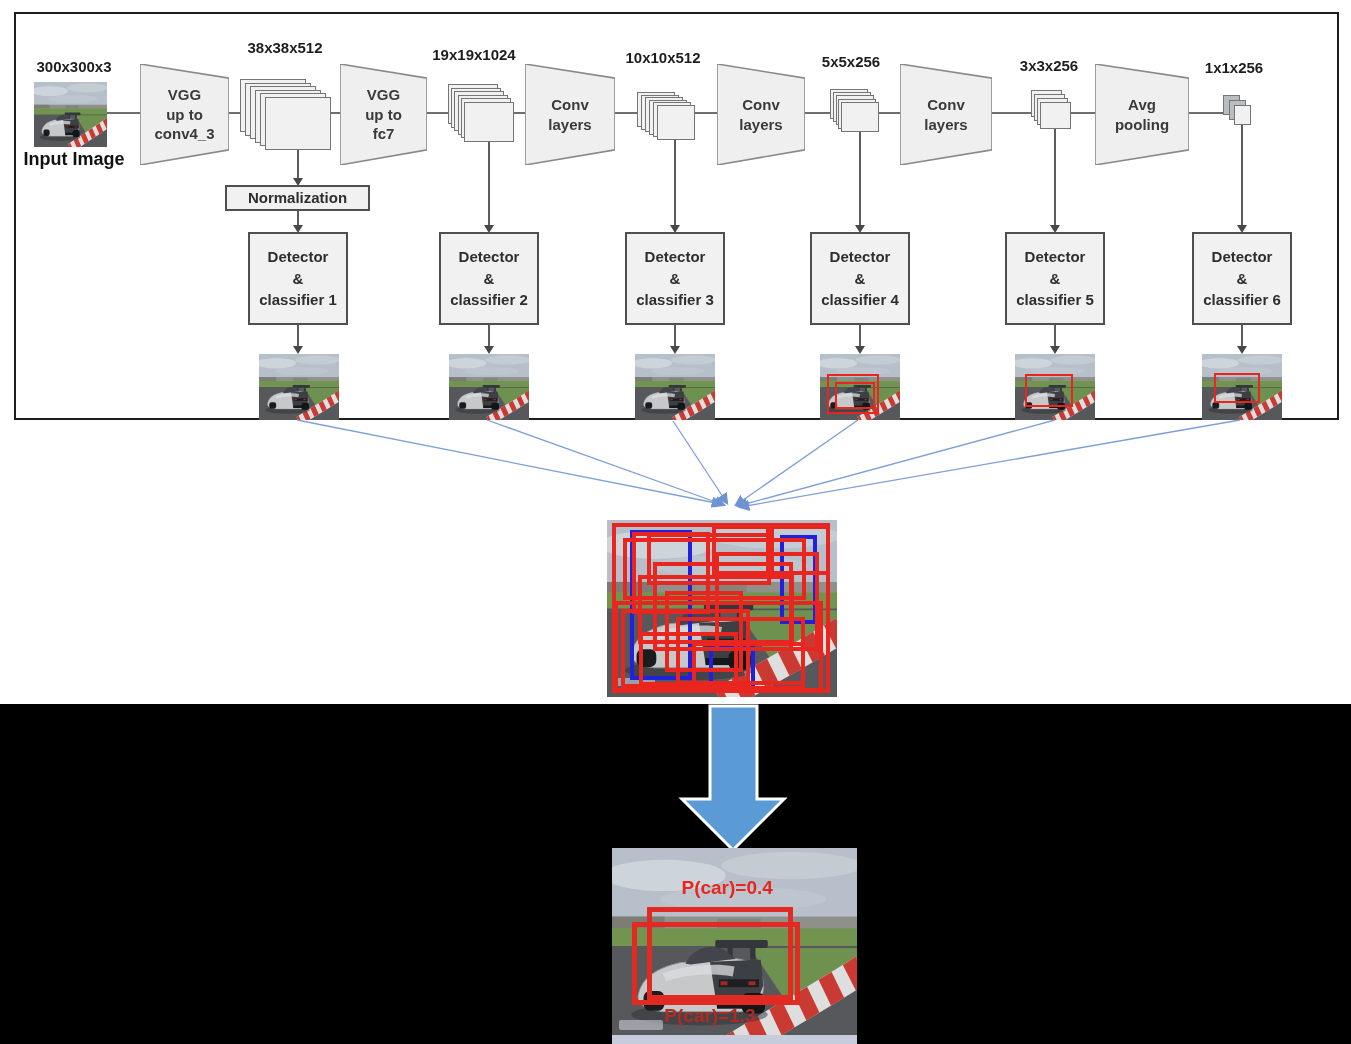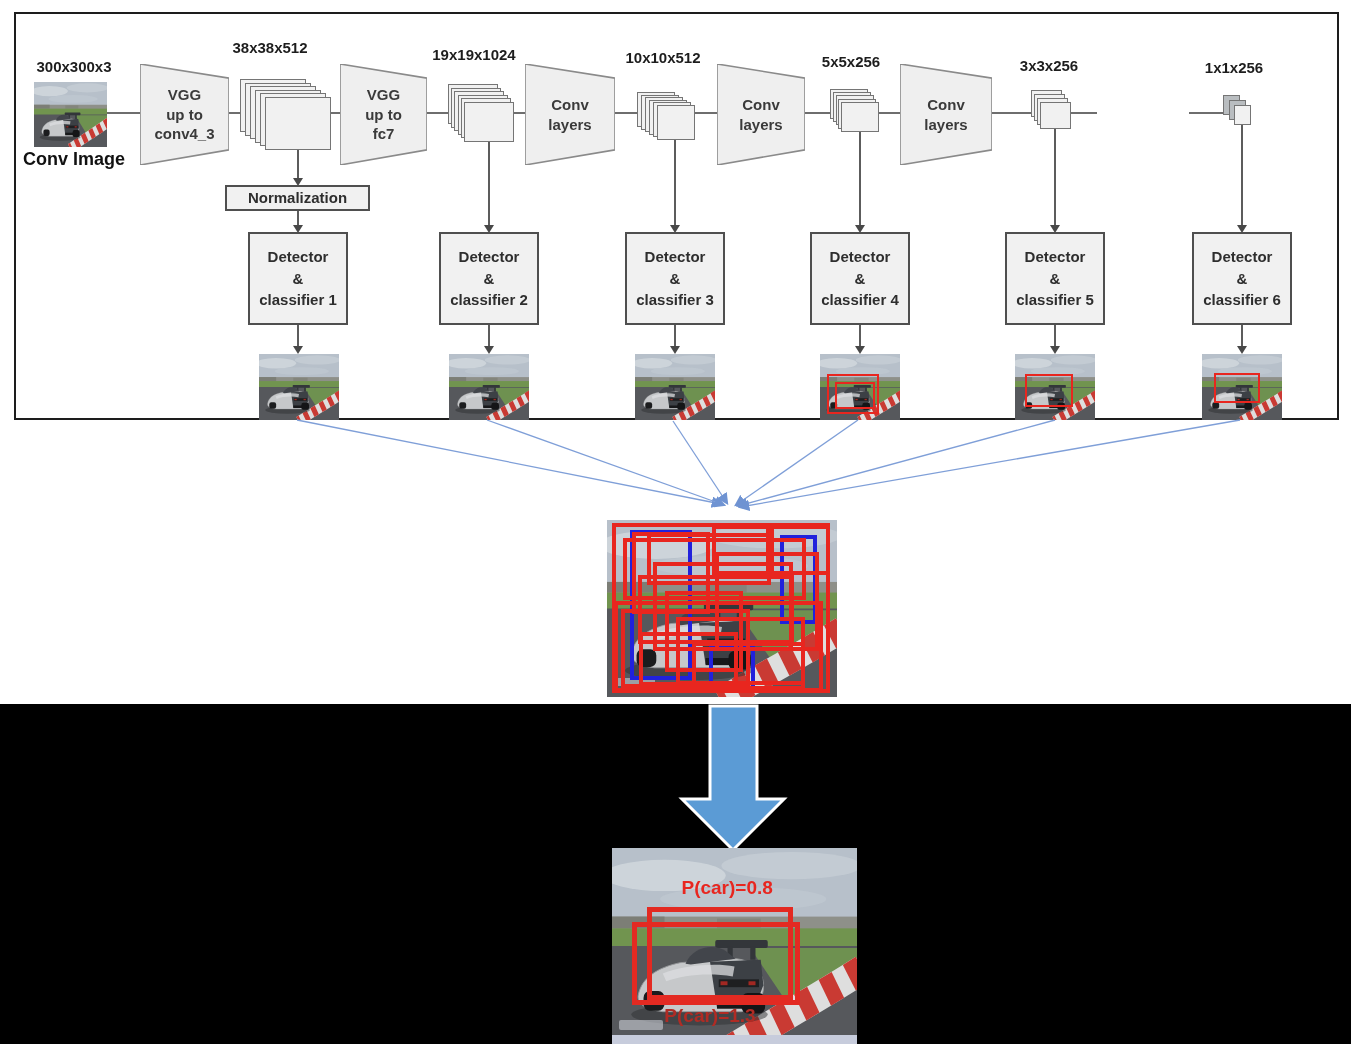--- a/index.html
+++ b/index.html
@@ -129,21 +129,21 @@
   <div class="ah" style="left:1034px;top:332px;"></div>
   <div class="vl" style="left:1225px;top:311px;height:22px;"></div>
   <div class="ah" style="left:1221px;top:332px;"></div>
 
   <div class="dim" style="left:58px;top:44px;">300x300x3</div>
   <div class="photo" style="left:18px;top:68px;width:73px;height:65px;">
     <svg class="scene" viewBox="0 0 280 200" preserveAspectRatio="none">
         <use href="#car-scene"></use>
       </svg>
   </div>
-  <div class="caption" style="left:58px;top:135px;">Conv Image</div>
+  <div class="caption" style="left:58px;top:135px;">Input Image</div>
 
   <div class="trap" style="left:124px;top:50px;width:89px;height:101px;">
     <svg viewBox="0 0 100 100" preserveAspectRatio="none">
         <polygon points="0,0 100,14 100,85 0,100" fill="#efefef" stroke="#8a8a8a" stroke-width="1.6" vector-effect="non-scaling-stroke"></polygon>
       </svg>
     <div class="tlabel pre">VGG
 up to
 conv4_3</div>
   </div>
   <div class="trap" style="left:324px;top:50px;width:87px;height:101px;">
@@ -168,22 +168,29 @@
     <div class="tlabel pre">Conv
 layers</div>
   </div>
   <div class="trap" style="left:884px;top:50px;width:92px;height:101px;">
     <svg viewBox="0 0 100 100" preserveAspectRatio="none">
         <polygon points="0,0 100,14 100,85 0,100" fill="#efefef" stroke="#8a8a8a" stroke-width="1.6" vector-effect="non-scaling-stroke"></polygon>
       </svg>
     <div class="tlabel pre">Conv
 layers</div>
   </div>
-
-  <div class="dim" style="left:254px;top:25px;">38x38x512</div>
+  <div class="trap" style="left:1079px;top:50px;width:94px;height:101px;">
+    <svg viewBox="0 0 100 100" preserveAspectRatio="none">
+        <polygon points="0,0 100,14 100,85 0,100" fill="#efefef" stroke="#8a8a8a" stroke-width="1.6" vector-effect="non-scaling-stroke"></polygon>
+      </svg>
+    <div class="tlabel pre">Avg
+pooling</div>
+  </div>
+
+  <div class="dim" style="left:269px;top:25px;">38x38x512</div>
   <div class="stack" style="left: 224px; top: 65px; width: 91px; height: 71px;">
       <div class="sheet" style="left: 0px; top: 0px; width: 66px; height: 53px;"></div>
       <div class="sheet" style="left: 5px; top: 3.6px; width: 66px; height: 53px;"></div>
       <div class="sheet" style="left: 10px; top: 7.2px; width: 66px; height: 53px;"></div>
       <div class="sheet" style="left: 15px; top: 10.8px; width: 66px; height: 53px;"></div>
       <div class="sheet" style="left: 20px; top: 14.4px; width: 66px; height: 53px;"></div>
       <div class="sheet" style="left: 25px; top: 18px; width: 66px; height: 53px;"></div>
     </div>
   <div class="dim" style="left:458px;top:32px;">19x19x1024</div>
   <div class="stack" style="left: 432px; top: 70px; width: 66px; height: 58px;">
@@ -322,19 +329,19 @@
     <div class="bb bb-red" style="left: 47%; top: 18%; width: 45%; height: 56%;"></div>
     <div class="bb bb-red" style="left: 25%; top: 40%; width: 34%; height: 46%;"></div>
     <div class="bb bb-red" style="left: 37%; top: 69%; width: 49%; height: 27%;"></div>
     <div class="bb bb-red" style="left: 3%; top: 46%; width: 91%; height: 51%;"></div>
   </div>
 
 <div class="photo final abs">
   <svg class="scene" viewBox="0 0 280 200" preserveAspectRatio="none">
       <use href="#car-scene"></use>
     </svg>
-  <div class="pcar pcar-top" style="left:47%;top:15%;">P(car)=0.8</div>
+  <div class="pcar pcar-top" style="left:47%;top:15%;">P(car)=0.4</div>
   <div class="pcar pcar-bottom" style="left:40%;top:80%;">P(car)=1.3</div>
   <div class="wm" style="bottom:7%;"></div>
   <div class="strip"></div>
 <div class="bb bb-red" style="left: 14.3%; top: 30%; width: 59.6%; height: 47.5%;"></div>
     <div class="bb bb-red" style="left: 8.2%; top: 37.8%; width: 68.6%; height: 42.5%;"></div>
   </div>
 
 </body></html>

